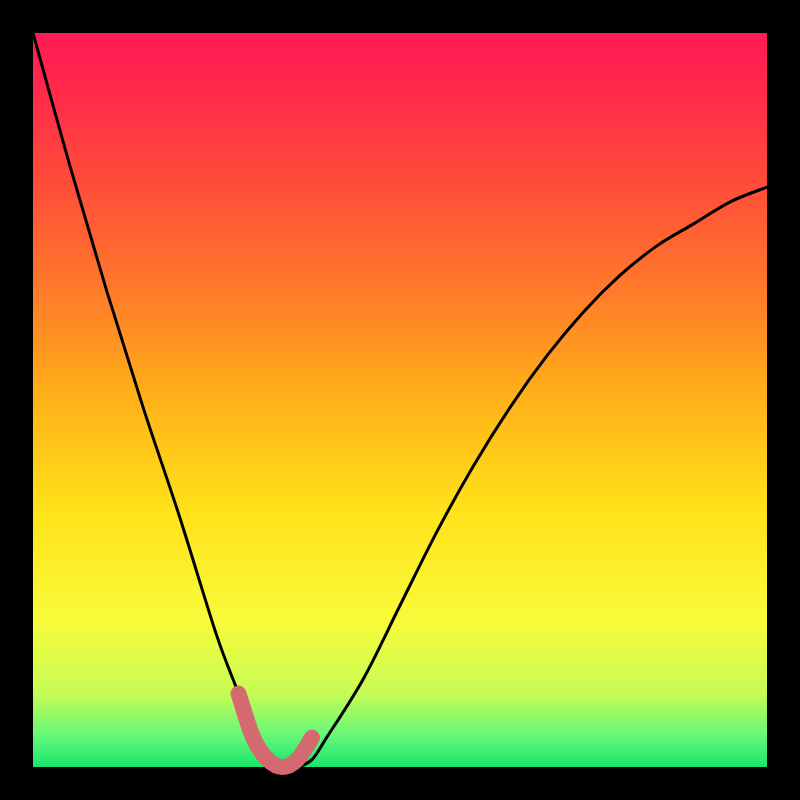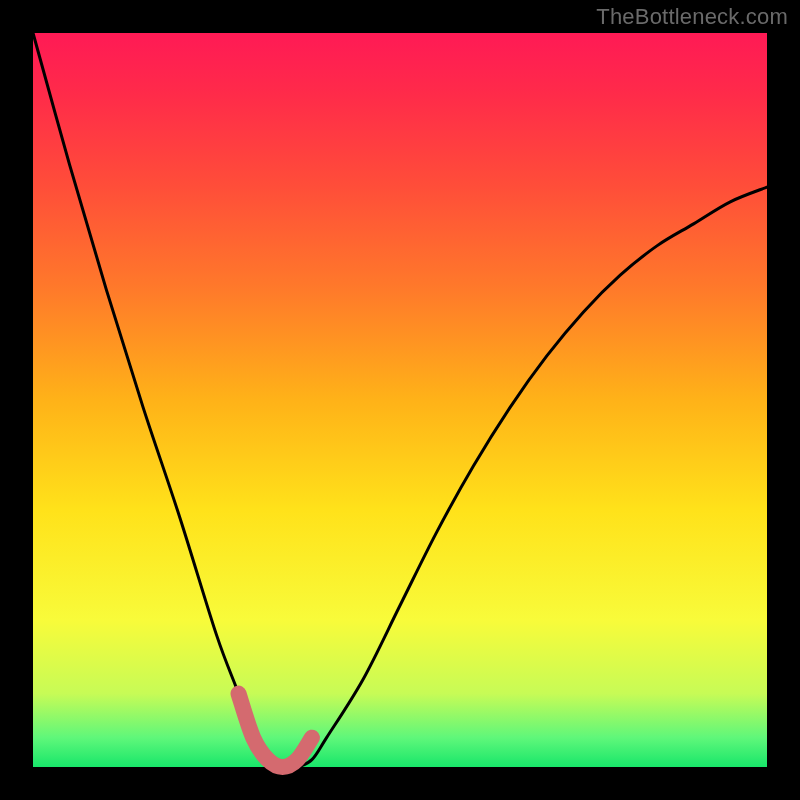--- a/index.html
+++ b/index.html
@@ -28,21 +28,20 @@
     font-weight: 500;
     letter-spacing: 0.2px;
   }
   svg { display: block; }
 </style>
 </head>
 <body>
 
 <div class="frame">
 
-  <div class="watermark">TheBottleneck.com</div>
 
   <svg width="800" height="800" viewBox="0 0 800 800">
     <defs>
       <linearGradient id="bg-grad" x1="0" y1="0" x2="0" y2="1">
 
       <stop offset="0%" stop-color="#ff1a55"></stop>
           <stop offset="8%" stop-color="#ff2a4a"></stop>
           <stop offset="20%" stop-color="#ff4b3a"></stop>
           <stop offset="35%" stop-color="#ff7a2a"></stop>
           <stop offset="50%" stop-color="#ffb218"></stop>

